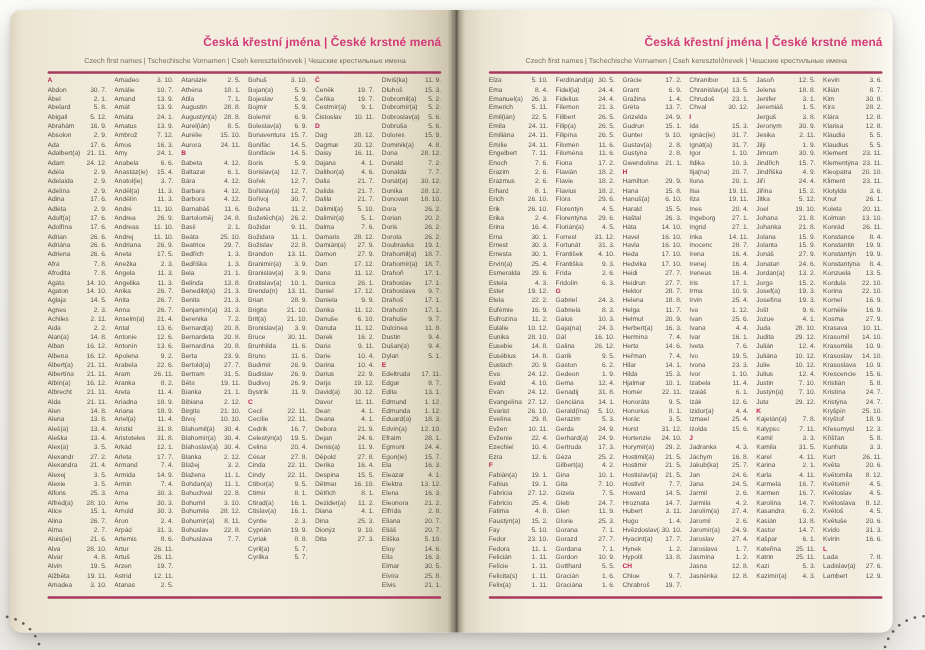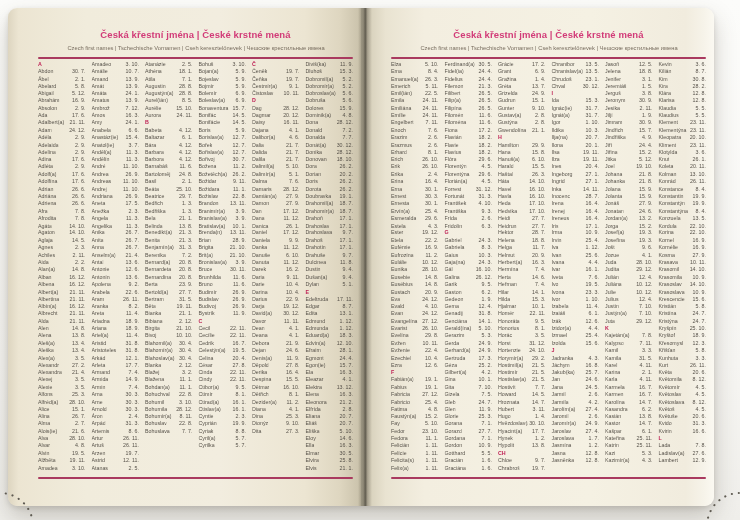--- a/index.html
+++ b/index.html
@@ -11,21 +11,21 @@
   .page{position:relative;height:100%;overflow:hidden;}
   .page-left{width:353px;border-radius:9px 0 0 9px;
     background:linear-gradient(90deg,#ddd5c0 0%,#ece5d2 3%,#f1ecdc 22%,#f2eddf 60%,#ece5d2 84%,#ded6c0 94%,#c9c1aa 100%);}
   .page-right{width:353px;border-radius:0 9px 9px 0;
     background:linear-gradient(90deg,#b5ae99 0%,#d6cfba 2%,#e9e3d1 7%,#f3eee0 18%,#f5f1e3 65%,#f1ecde 92%,#f6f3e9 97%,#fbf9f2 100%);}
   .seam{position:absolute;left:350px;top:0;width:14px;height:100%;z-index:5;
     background:linear-gradient(90deg,rgba(60,55,42,0) 0%,rgba(60,55,42,.38) 38%,rgba(33,30,22,.62) 52%,rgba(60,55,42,.30) 68%,rgba(60,55,42,0) 100%);}
   .content{position:absolute;top:0;height:100%;width:315px;}
   .page-left .content{left:30px;}
   .page-right .content{left:30px;}
-  .title{position:absolute;top:21px;left:0;right:0;text-align:center;
+  .title{position:absolute;top:21px;left:0;right:0;text-align:right;
          font-size:9.5px;font-weight:bold;color:#d23b78;letter-spacing:.1px;white-space:nowrap;}
   .subtitle{position:absolute;top:37px;left:50%;width:420px;margin-left:-210px;text-align:center;
          font-size:8px;line-height:10px;color:#776c5e;transform:scale(.72);transform-origin:center top;white-space:nowrap;}
   .rule{position:absolute;left:0;right:0;height:1.6px;background:#a93a5f;border-radius:1px;}
   .rule-top{top:49px;}
   .rule-bottom{top:469px;}
   .colwrap{position:absolute;top:53px;left:0;right:0;height:413px;overflow:hidden;}
   .cols{display:flex;gap:9px;width:463px;transform:scale(.68);transform-origin:0 0;
         font-size:7.8px;line-height:10.8px;color:#57524a;}
   .col{flex:1 1 0;min-width:0;}

